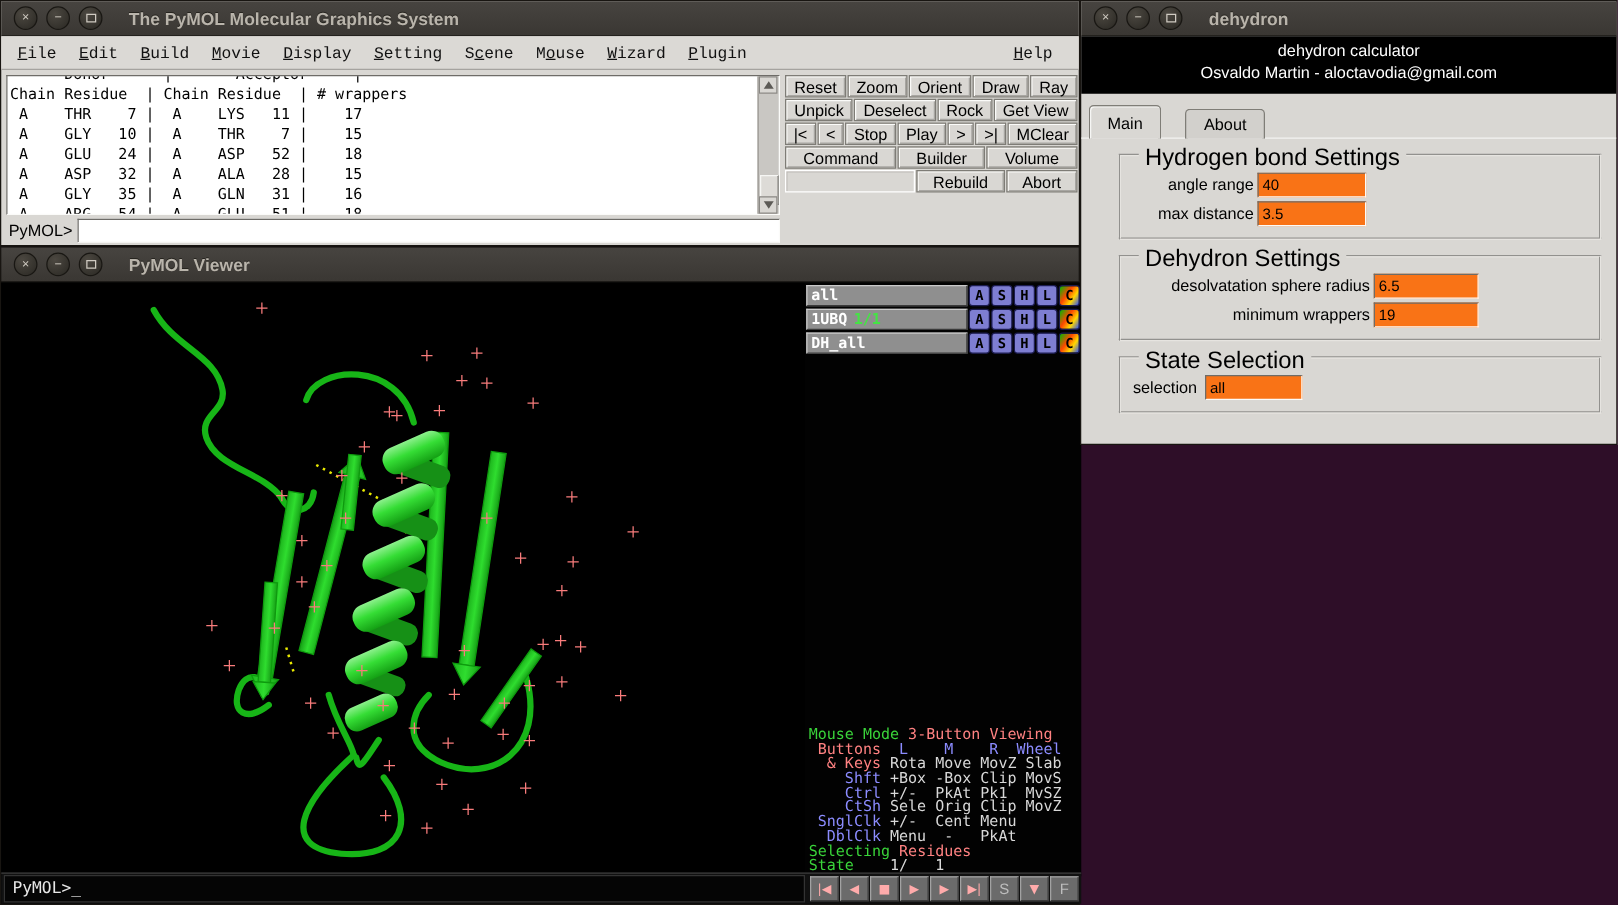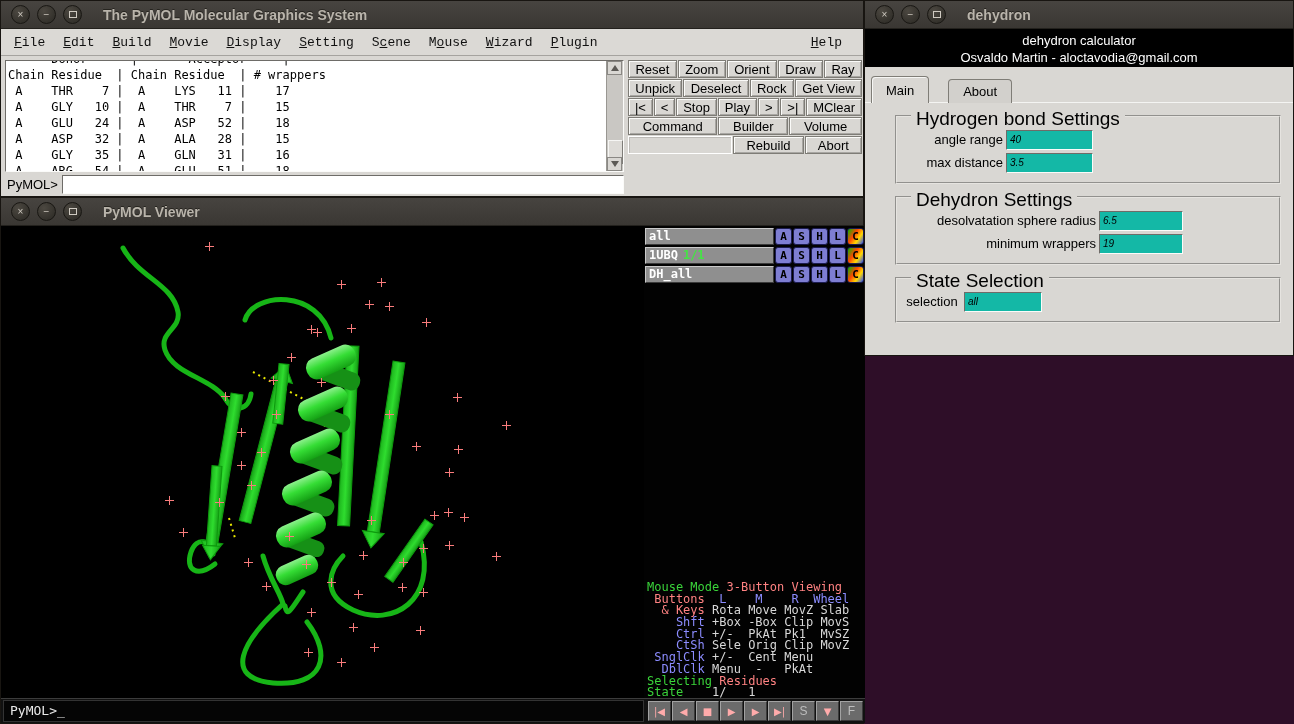--- a/index.html
+++ b/index.html
@@ -90,39 +90,39 @@
     padding-left:6px;background:#050505;height:20px;line-height:20px;margin-left:2px;
     border:1px solid #333;}
   #playback{display:flex;align-items:center;gap:1px;padding:0 2px 0 4px;}
   .pb{width:23px;height:20px;box-sizing:border-box;background:#6b6b6b;
     border:1px solid;border-color:#a2a2a2 #3a3a3a #3a3a3a #a2a2a2;
     color:#ffabab;font-size:10px;line-height:17px;text-align:center;padding:0;cursor:default;
     font-family:"DejaVu Sans",sans-serif;white-space:nowrap;}
   .pb.gray{color:#bdbdbd;font-family:"Liberation Sans",sans-serif;font-size:12px;}
   
   #win-dehydron{left:864px;top:0;width:430px;height:356px;background:#d9d7d3;}
-  #banner{height:38px;background:#000;color:#fff;text-align:center;font-size:13px;
+  #banner{height:46px;background:#000;color:#fff;text-align:center;font-size:13px;
     padding-top:3px;box-sizing:border-box;line-height:17px;}
   #tabbar{display:flex;align-items:flex-end;padding:9px 0 0 6px;height:27px;position:relative;z-index:2;}
   .tab{border:1px solid #7f7d77;border-bottom:none;border-radius:4px 4px 0 0;
     background:#d9d7d3;font-size:13px;color:#000;padding:0 14px;margin-right:3px;
     display:flex;align-items:center;cursor:default;}
   .tab.active{height:26px;box-shadow:inset 1px 1px 0 #f6f6f4;}
   .tab.inactive{height:23px;background:#d2d0cc;margin-left:16px;}
   #nb-content{position:relative;margin-top:-1px;border-top:1px solid #f4f4f2;
     padding:0 0 0 0;z-index:1;}
   .groupbox{position:relative;margin:12px 12px 0 30px;border:2px groove #e6e4e0;
     padding:12px 8px 7px 6px;}
   .groupbox .gb-title{position:absolute;top:-9px;left:14px;background:#d9d7d3;
     padding:0 5px;font-size:19px;color:#000;}
   .fieldrow{display:flex;align-items:center;height:21px;margin-bottom:2px;}
   .flabel{font-size:13px;color:#000;text-align:right;white-space:nowrap;}
   .g1 .flabel{width:100px;} .g2 .flabel{width:193px;} .g3 .flabel{width:58px;}
-  .entry{height:20px;background:#14b8a6;border:1px solid;box-sizing:border-box;
-    border-color:#6e6c68 #fbfbf9 #fbfbf9 #6e6c68;font-size:10px;padding:0 3px;margin-left:3px;font-style:italic;}
+  .entry{height:20px;background:#f97316;border:1px solid;box-sizing:border-box;
+    border-color:#6e6c68 #fbfbf9 #fbfbf9 #6e6c68;font-size:12px;padding:0 3px;margin-left:3px;}
   .g1 .entry{width:87px;} .g2 .entry{width:84px;} .g3 .entry{width:78px;}
   #calc-wrap{text-align:center;margin-top:12px;}
   #calculate-button{width:80px;height:24px;background:#d9d7d3;border:1px solid #7e7c76;
     box-shadow:inset 1px 1px 0 #fbfbf9,inset -1px -1px 0 #a8a6a2;font-size:13px;cursor:default;}
 </style>
 </head>
 <body>
 
 <div class="window" id="win-main">
   <div class="titlebar">

